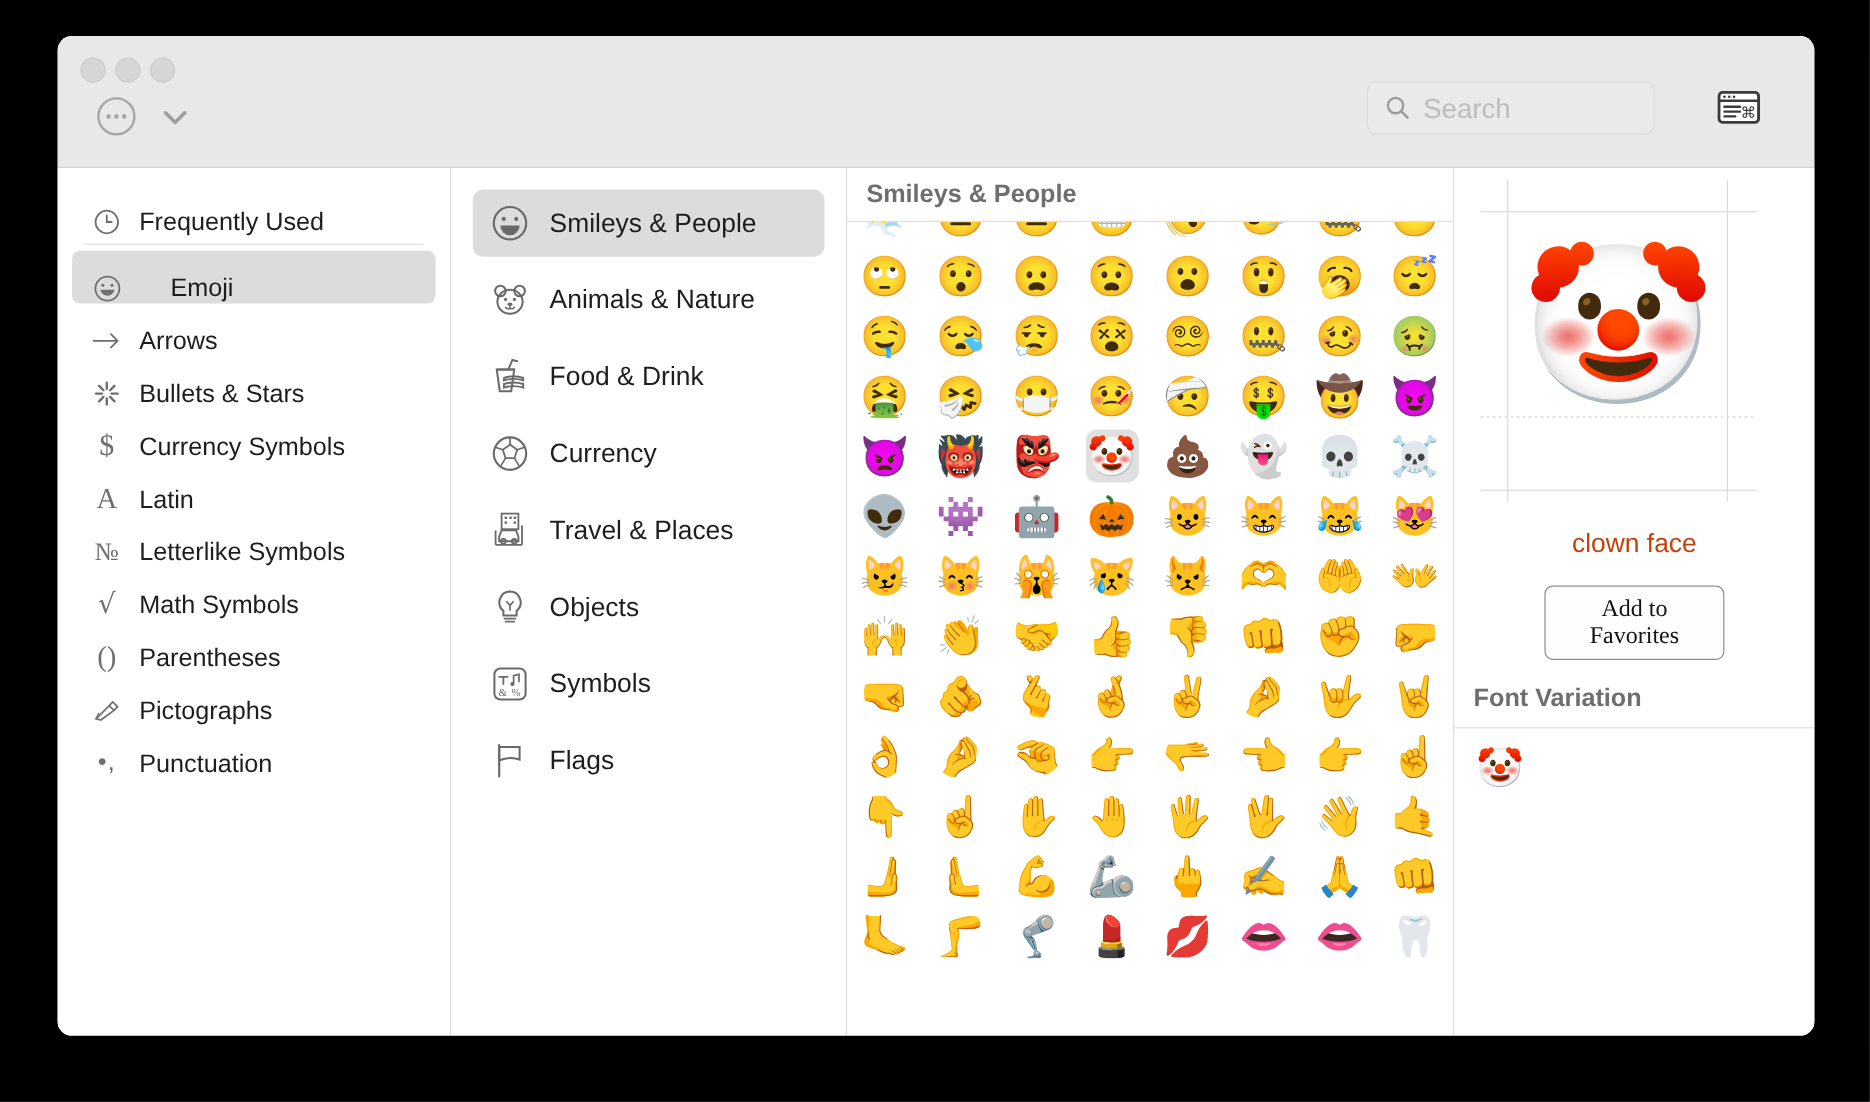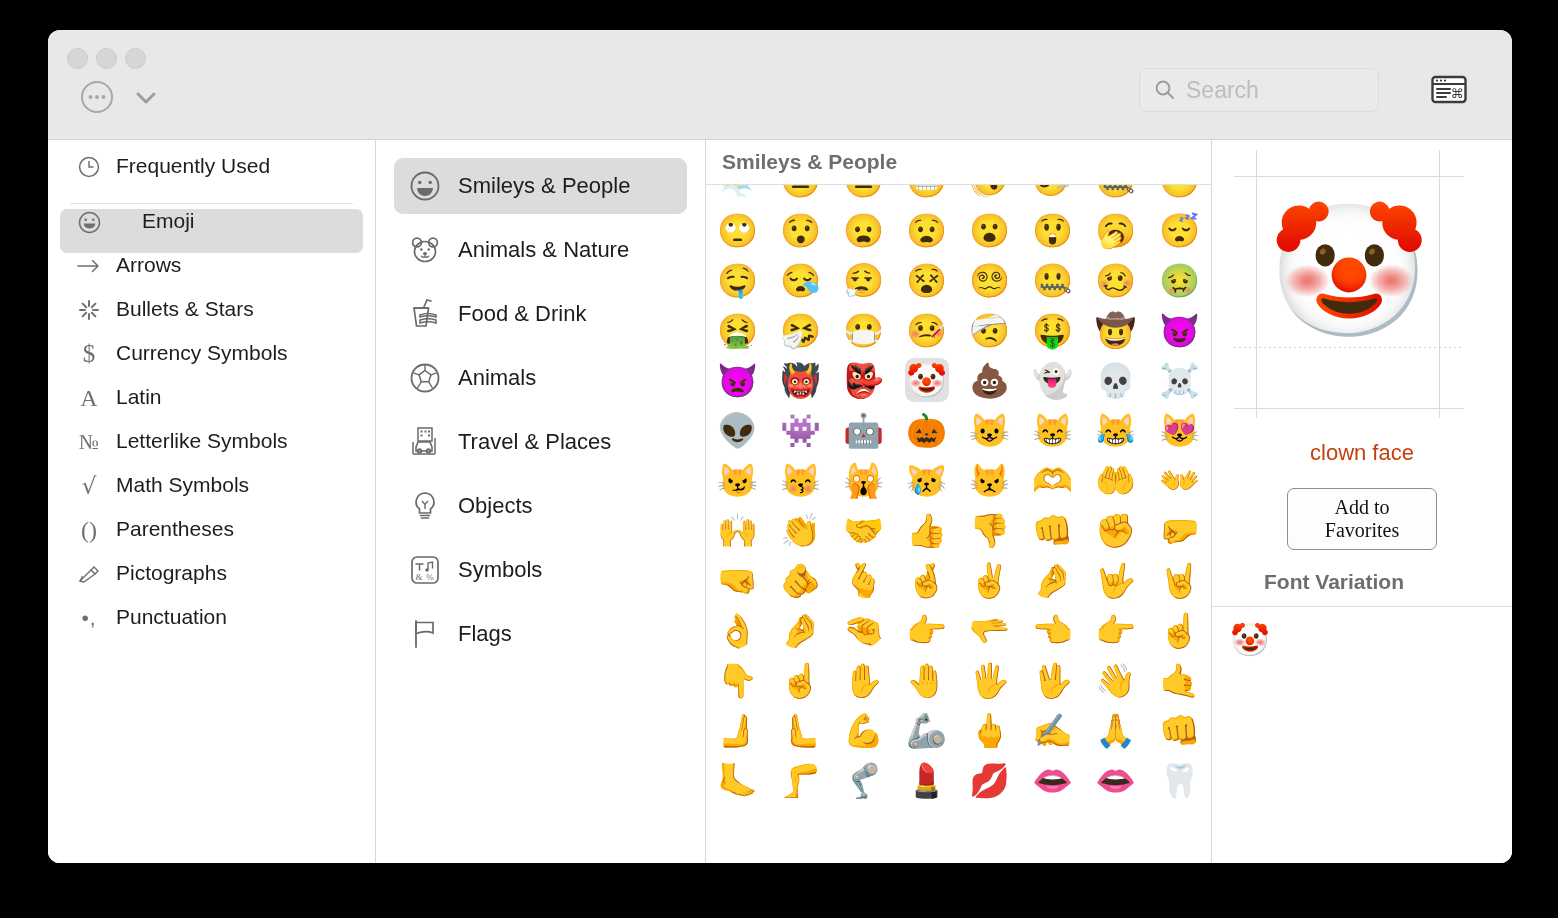--- a/index.html
+++ b/index.html
@@ -82,21 +82,21 @@
     width: 100%; height: 723px;
     display: flex;
     background: #ffffff;
   }
   .col-div { width: 1px; background: #d7d8d7; flex: none; }
 
   
   #sidebar { width: 327px; flex: none; padding-top: 14px; background: #fff; }
   .side-item {
     height: 44px; margin: 0 12px;
-    display: flex; align-items: flex-start; gap: 14px;
+    display: flex; align-items: flex-end; gap: 14px;
     padding-left: 16px; border-radius: 7px;
     cursor: default;
   }
   .side-item.sel { background: #dcdcdc; gap: 40px; }
   .side-ico {
     width: 26px; height: 26px; flex: none;
     display: flex; align-items: center; justify-content: center;
     color: #6f6f6f; font-size: 22px;
   }
   .side-lbl { font-size: 21px; color: #1d1d1d; white-space: nowrap; }
@@ -171,21 +171,21 @@
     top: 348px;
     padding: 7px 18px;
     border: 1px solid #8e8e8e; border-radius: 7px;
     background: #fdfdfd;
     font-size: 20px; color: #131313;
     font-family: Liberation Serif, serif;
     cursor: default;
   }
   #fv-title {
     position: absolute; left: 16px; top: 430px;
-    font-size: 21px; font-weight: bold; color: #6e6e6e; margin-left: 36px;
+    font-size: 21px; font-weight: bold; color: #6e6e6e;
   }
   #fv-div {
     position: absolute; left: 0; right: 0; top: 466px;
     height: 1px; background: #dedede;
   }
   #fv-list {
     position: absolute; left: 16px; top: 478px;
     display: flex; gap: 10px;
   }
   .fv-item {
@@ -388,21 +388,21 @@
 
         <div class="cat-item">
           <span class="cat-ico">
             <svg width="34" height="34" viewBox="0 0 34 34">
               <circle cx="17" cy="17" r="13.5" fill="none" stroke="#6a6a6a" stroke-width="1.8"></circle>
               <path d="M17 9.5 L23 13.8 L20.7 20.8 H13.3 L11 13.8 Z" fill="none" stroke="#6a6a6a" stroke-width="1.5"></path>
               <path d="M17 9.5 V4 M23 13.8 L28.7 11.9 M20.7 20.8 L24.5 27
                        M13.3 20.8 L9.5 27 M11 13.8 L5.3 11.9" stroke="#6a6a6a" stroke-width="1.4"></path>
             </svg>
           </span>
-          <span class="cat-lbl">Animals</span>
+          <span class="cat-lbl">Currency</span>
         </div>
 
         <div class="cat-item">
           <span class="cat-ico">
             <svg width="34" height="34" viewBox="0 0 34 34">
               <rect x="10" y="3" width="14" height="13" fill="none" stroke="#6a6a6a" stroke-width="1.5"></rect>
               <g fill="#6a6a6a">
                   <rect x="12.5" y="5.5" width="2" height="2"></rect>
                 <rect x="16.5" y="5.5" width="2" height="2"></rect>
                   <rect x="20" y="5.5" width="2" height="2"></rect>

